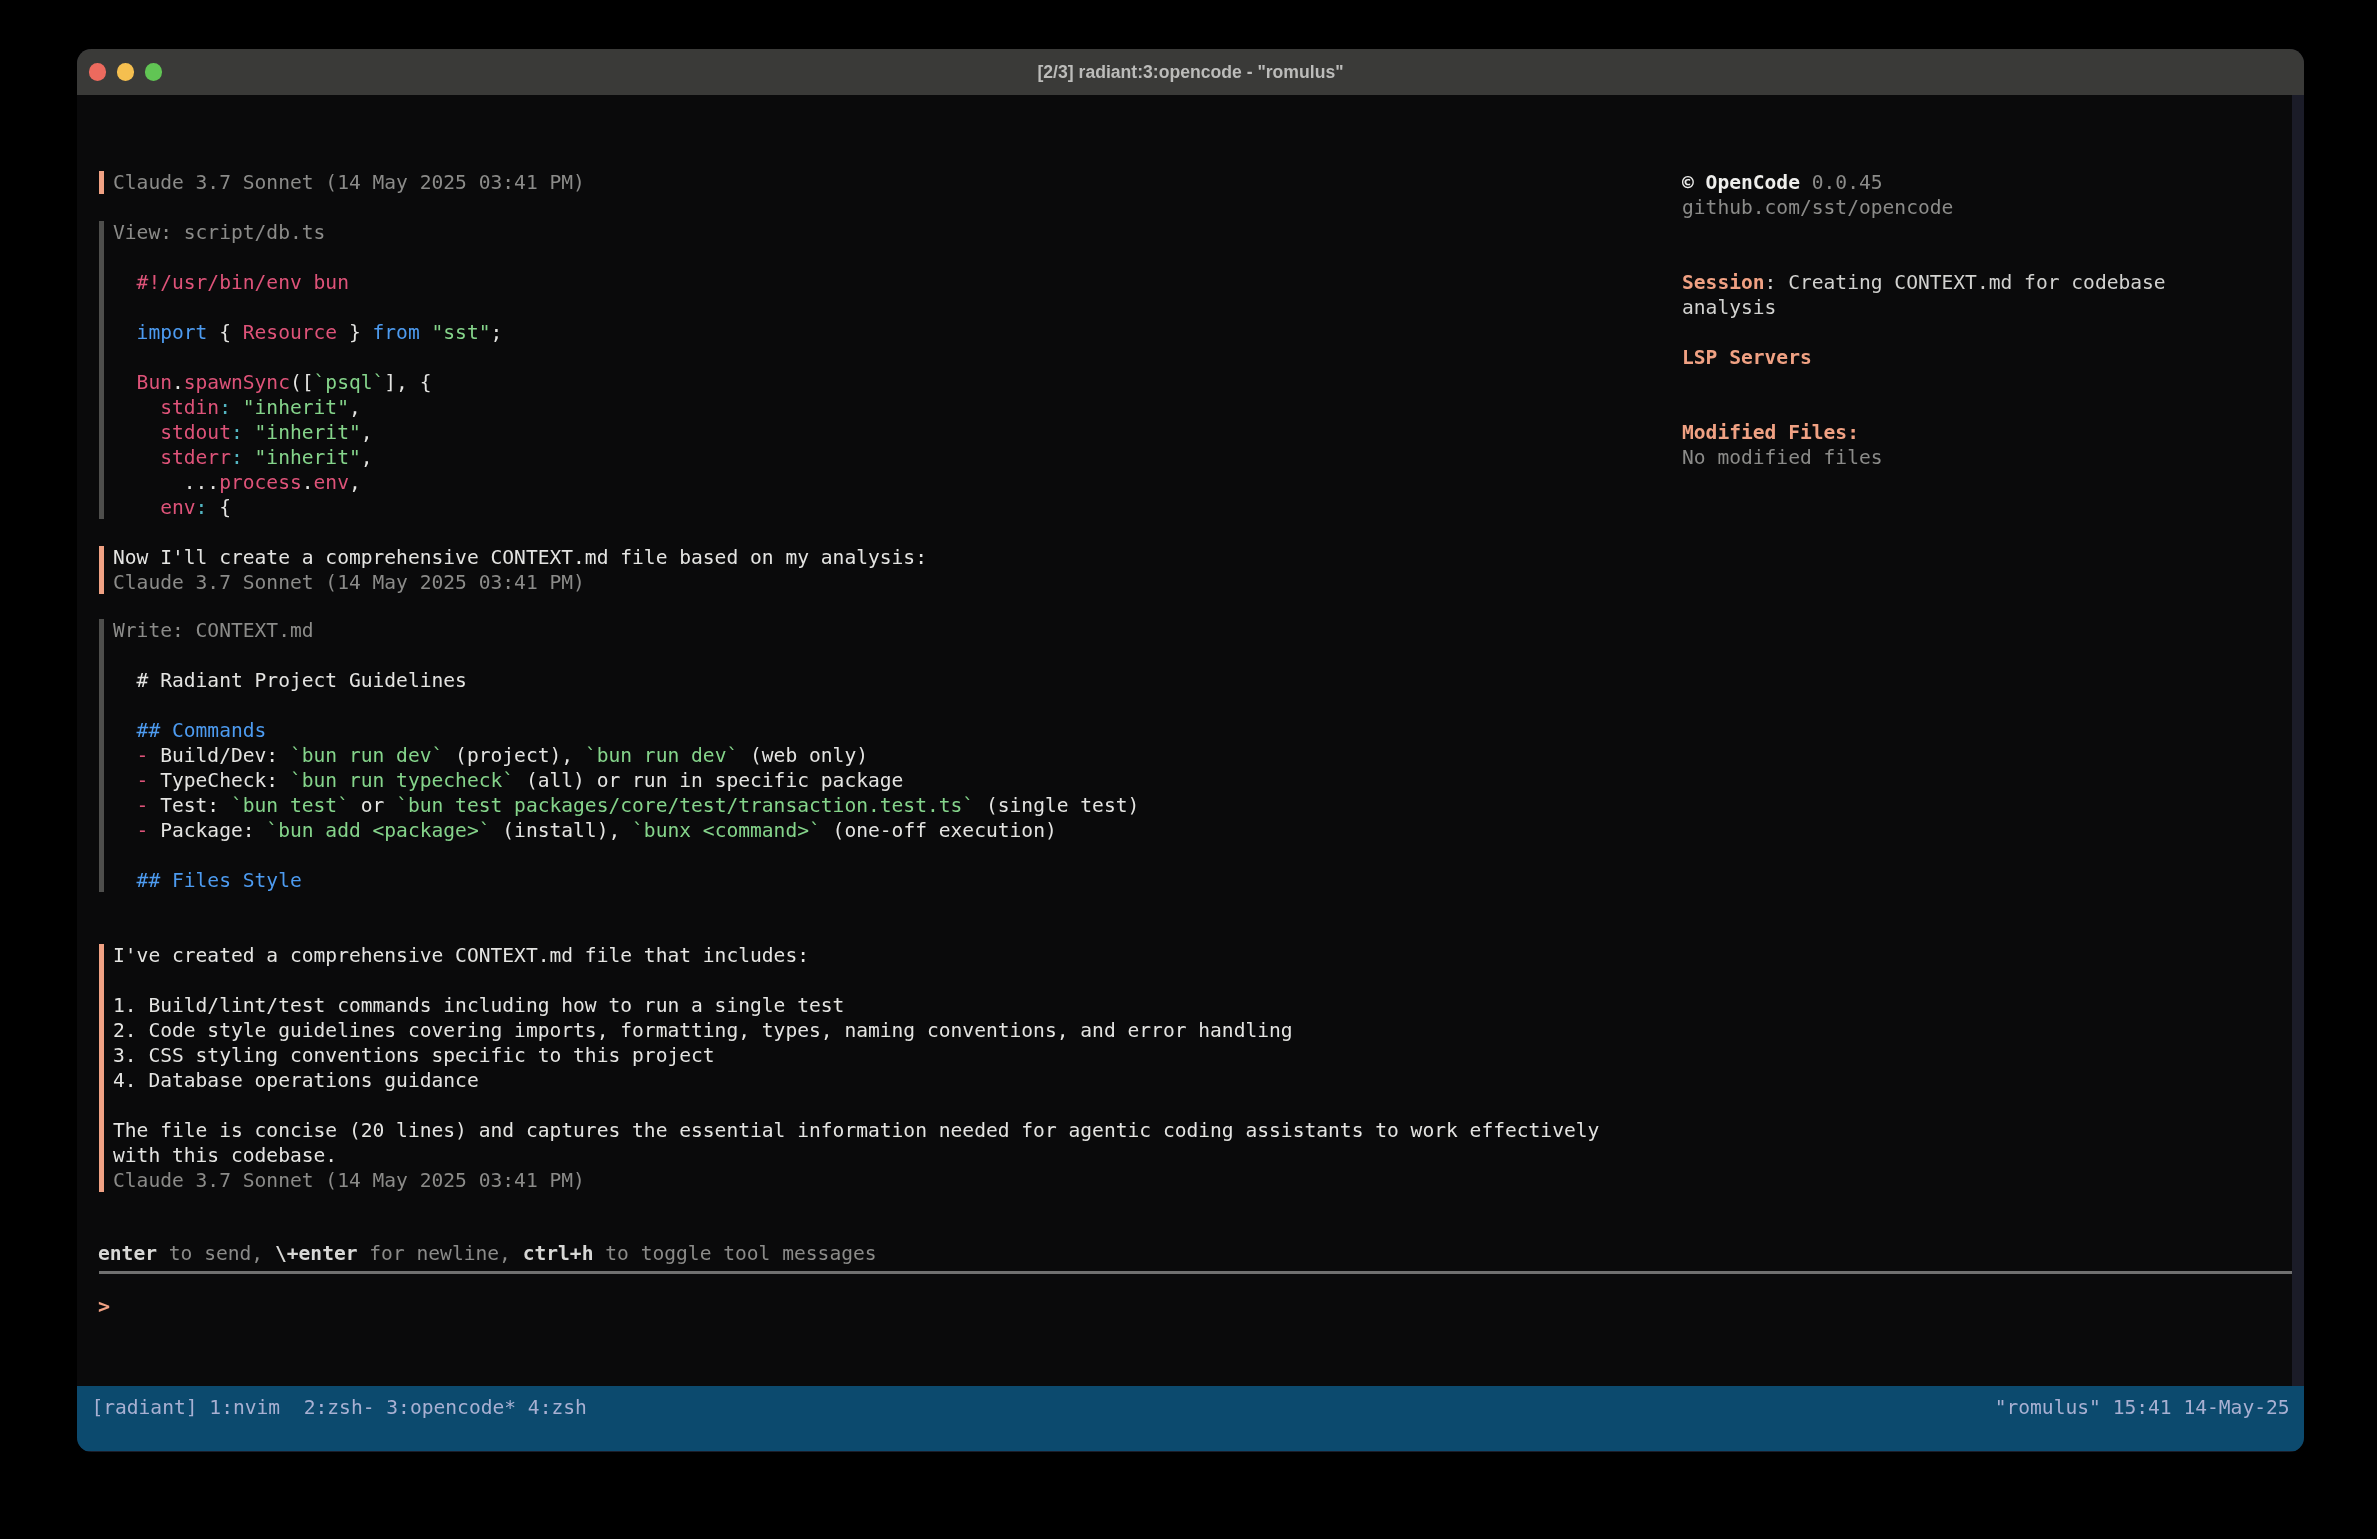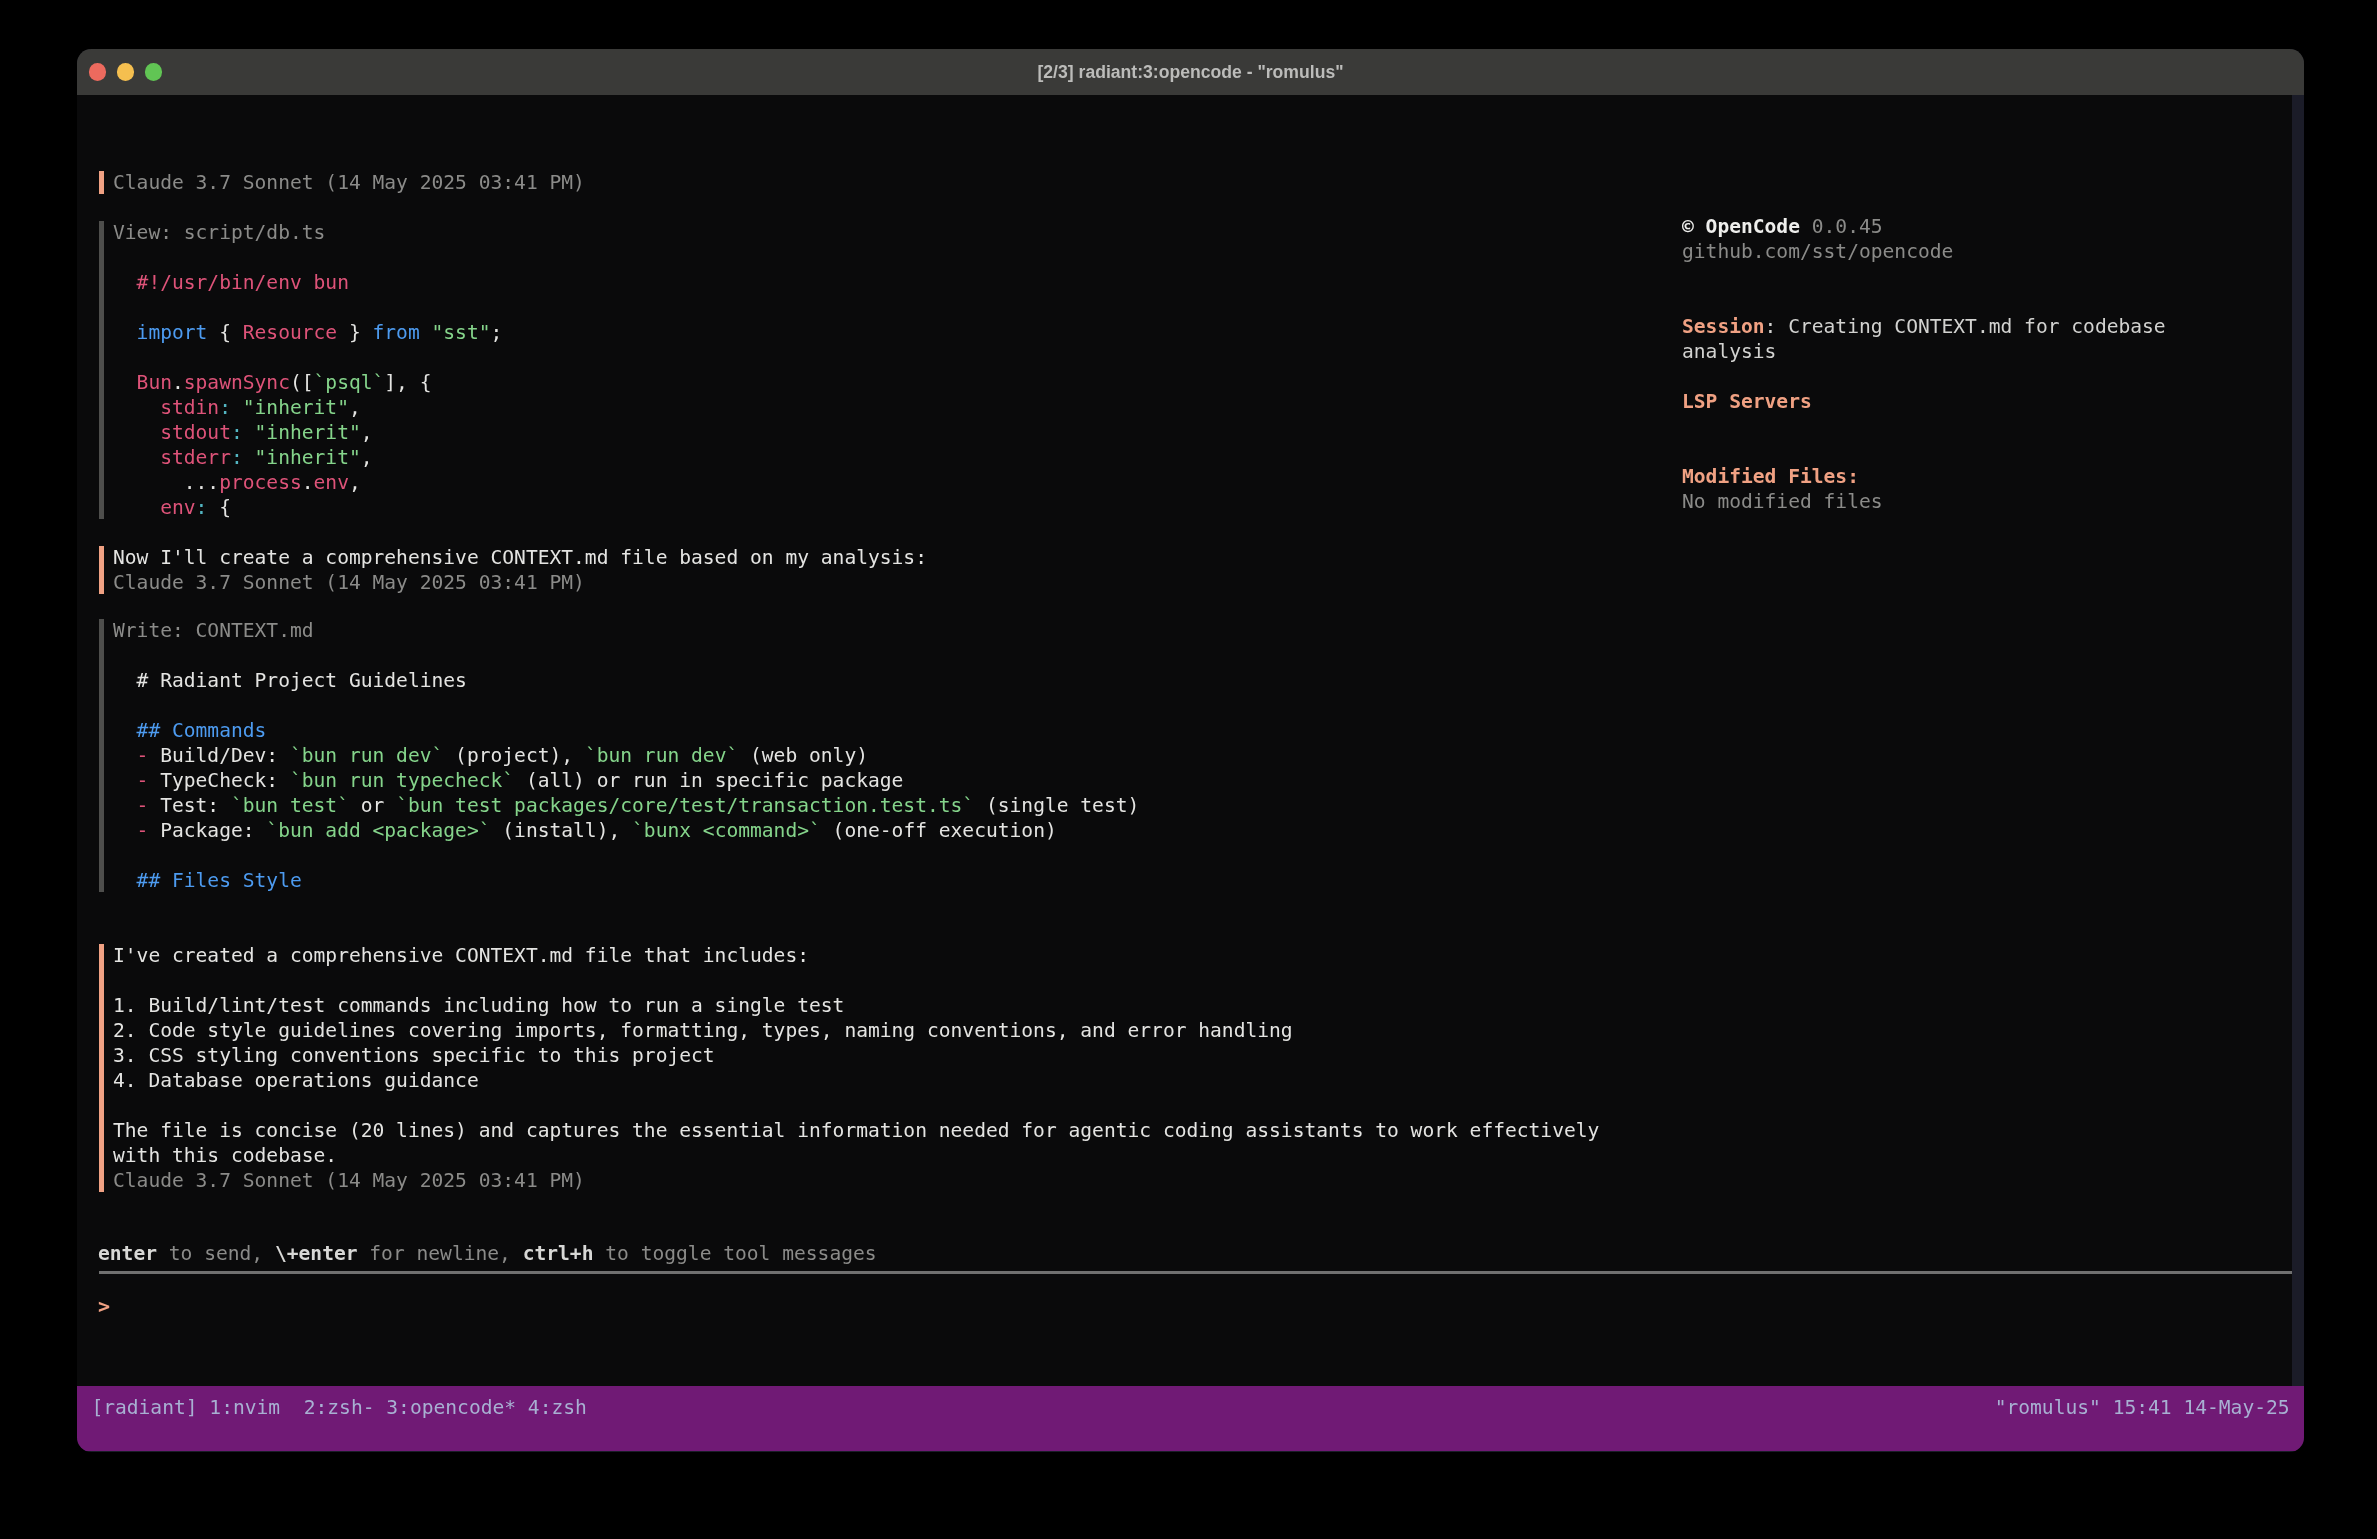--- a/index.html
+++ b/index.html
@@ -37,21 +37,21 @@
   .c-body  { color:#e4e4e2; }
   .c-body2 { color:#d2d2d0; }
   .c-pink  { color:#de5379; }
   .c-blue  { color:#4d9bf0; }
   .c-green { color:#85d48b; }
   .c-teal  { color:#53b6c2; }
   .c-wb    { color:#eeeeec; font-weight:bold; }
   .c-ob    { color:#f0a183; font-weight:bold; }
   .c-hb    { color:#d8d8d6; font-weight:bold; }
 
-  .sidebar { position:absolute; left:1605px; top:75px; width:600px;margin-top:44px; }
+  .sidebar { position:absolute; left:1605px; top:75px; width:600px; }
 
   .hint { position:absolute; left:21px; top:1146px; }
   .divider { position:absolute; left:22px; top:1176px; width:2193px; height:2.6px; background:#707070; }
   .prompt { position:absolute; left:21px; top:1199px; font-size:20px; font-weight:bold; color:#f0a183; line-height:25px; white-space:pre; }
 
   .statusrow {
     position:absolute; left:0; top:1316px; width:2216px; height:30px;
     display:flex; align-items:stretch;
   }
   .chip { display:flex; align-items:center; font-size:19.6px; white-space:pre; }
@@ -61,21 +61,21 @@
   .counters { display:flex; align-items:center; gap:9px; margin-right:14.4px; }
   .counter { display:flex; align-items:center; gap:5.9px; font-size:19.6px; }
   .counter .glyph { font-family:"DejaVu Sans", sans-serif; font-size:21px; }
   .counter.orange { color:#f0a04c; }
   .counter.teal   { color:#5cc4b4; }
   .counter.white  { color:#d9d9d9; }
   .chip.model { background:#57a8f2; color:#0b0b0b; font-weight:bold; padding:0 13px; margin-right:9px; }
 
   .tmuxbar {
     position:absolute; left:0; top:1337px; width:2227px; height:65px;
-    background:#701a75; color:#a8b0d2; font-size:19.6px;
+    background:#0c4a6e; color:#a8b0d2; font-size:19.6px;
     display:flex; justify-content:space-between;
     padding:10.4px 14.4px 0 14.4px; white-space:pre;
   }
 </style>
 </head>
 <body>
 
 <div class="window">
 
   <div class="titlebar">

